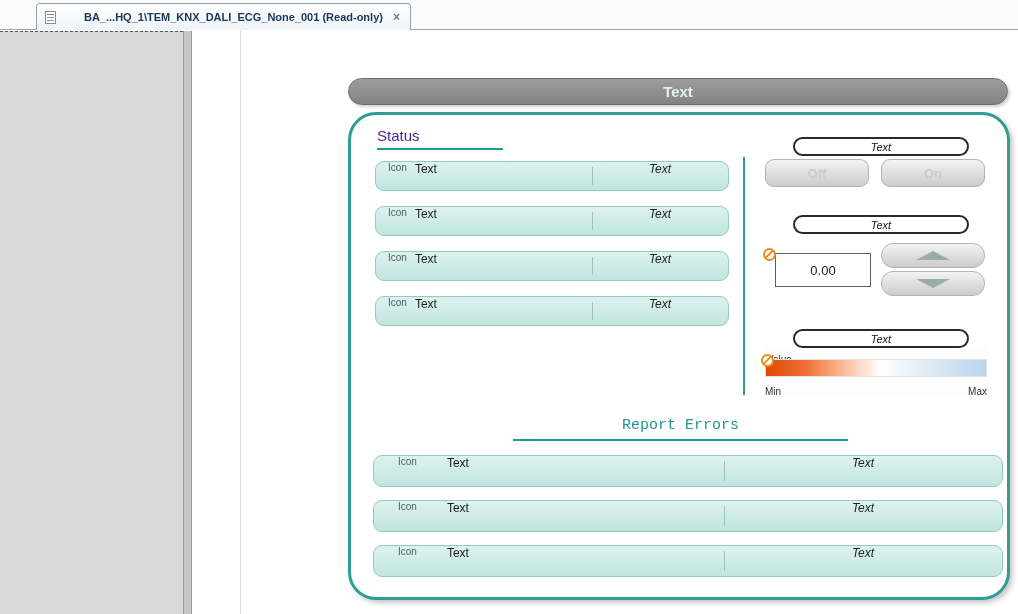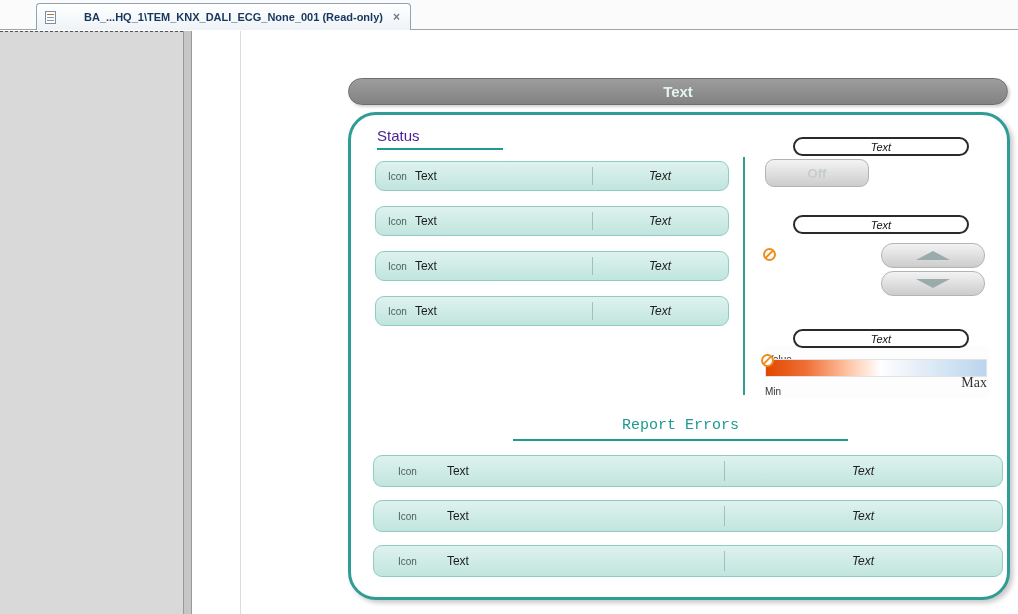--- a/index.html
+++ b/index.html
@@ -72,21 +72,21 @@
     box-shadow:3px 3px 5px rgba(0,0,0,.22);
   }
   .g-panel > * { position:absolute; }
 
   .status-heading { left:26px; top:12px; font-size:15px; color:#4c1d95; }
   .status-underline { left:26px; top:33px; width:126px; height:2px; background:#1d9a92; }
 
   .t-row {
     background:linear-gradient(#def2ee,#c1e5de);
     border:1px solid #8fccc6; border-radius:9px;
-    display:flex; align-items:center;
+    display:flex; 
   }
   .status-row { left:24px; width:354px; height:30px; }
   .row-icon { font-size:10px; color:#4f5f5f; }
   .status-row .row-icon { margin-left:12px; }
   .row-label { font-size:12px; color:#1c1c1c; margin-left:8px; }
   .row-div { position:absolute; top:5px; bottom:5px; width:1px; background:#9cc2be; }
   .status-row .row-div { left:216px; }
   .row-value {
     position:absolute; text-align:center;
     font-style:italic; font-size:12px; color:#222;
@@ -154,21 +154,21 @@
   .grad-value { left:4px; top:8px; font-size:10px; color:#333; }
   .grad-bar {
     left:2px; right:2px; top:13px; height:18px;
     border:1px solid #e2e2e2;
     background:linear-gradient(to right,
       #e04800 0%, #ef6e35 18%, #ffc7a8 38%, #ffffff 52%,
       #eaf1f8 66%, #bad5ee 100%);
   }
   .no-grad { left:-2px; top:8px; }
   .grad-min { left:2px; bottom:1px; font-size:10px; color:#333;text-align:right; }
-  .grad-max { right:2px; bottom:7px; font-size:14px; color:#333;font-family:Liberation Serif, serif; }
+  .grad-max { right:2px; bottom:1px; font-size:10px; color:#333; }
 
   .report-heading { left:162px; top:302px; width:335px; text-align:center; font-size:15px; color:#1d9a92;font-family:Liberation Mono, monospace; }
   .report-underline { left:162px; top:324px; width:335px; height:2px; background:#1d9a92; }
 
   .error-row { left:22px; width:630px; height:32px; }
   .error-row .row-icon { margin-left:24px; }
   .error-row .row-label { margin-left:30px; }
   .error-row .row-div { left:350px; }
   .error-row .row-value { left:350px; right:0; }
 </style>
@@ -218,23 +218,25 @@
     <span class="row-icon">Icon</span>
     <span class="row-label">Text</span>
     <span class="row-div"></span>
     <span class="row-value">Text</span>
   </div>
 
   <div class="v-sep"></div>
 
   <div class="pill pill-switch">Text</div>
   <div class="ctl-btn btn-off">Off</div>
+  <div class="ctl-btn btn-on">On</div>
 
   <div class="pill pill-spin">Text</div>
   <div class="no-icon no-spin"></div>
+  <div class="spin-field">0.00</div>
   <div class="ctl-btn btn-up">
     <span class="tri-up"></span>
   </div>
   <div class="ctl-btn btn-down">
     <span class="tri-down"></span>
   </div>
 
   <div class="pill pill-grad">Text</div>
   <div class="grad-box">
     <span class="grad-value">Value</span>

